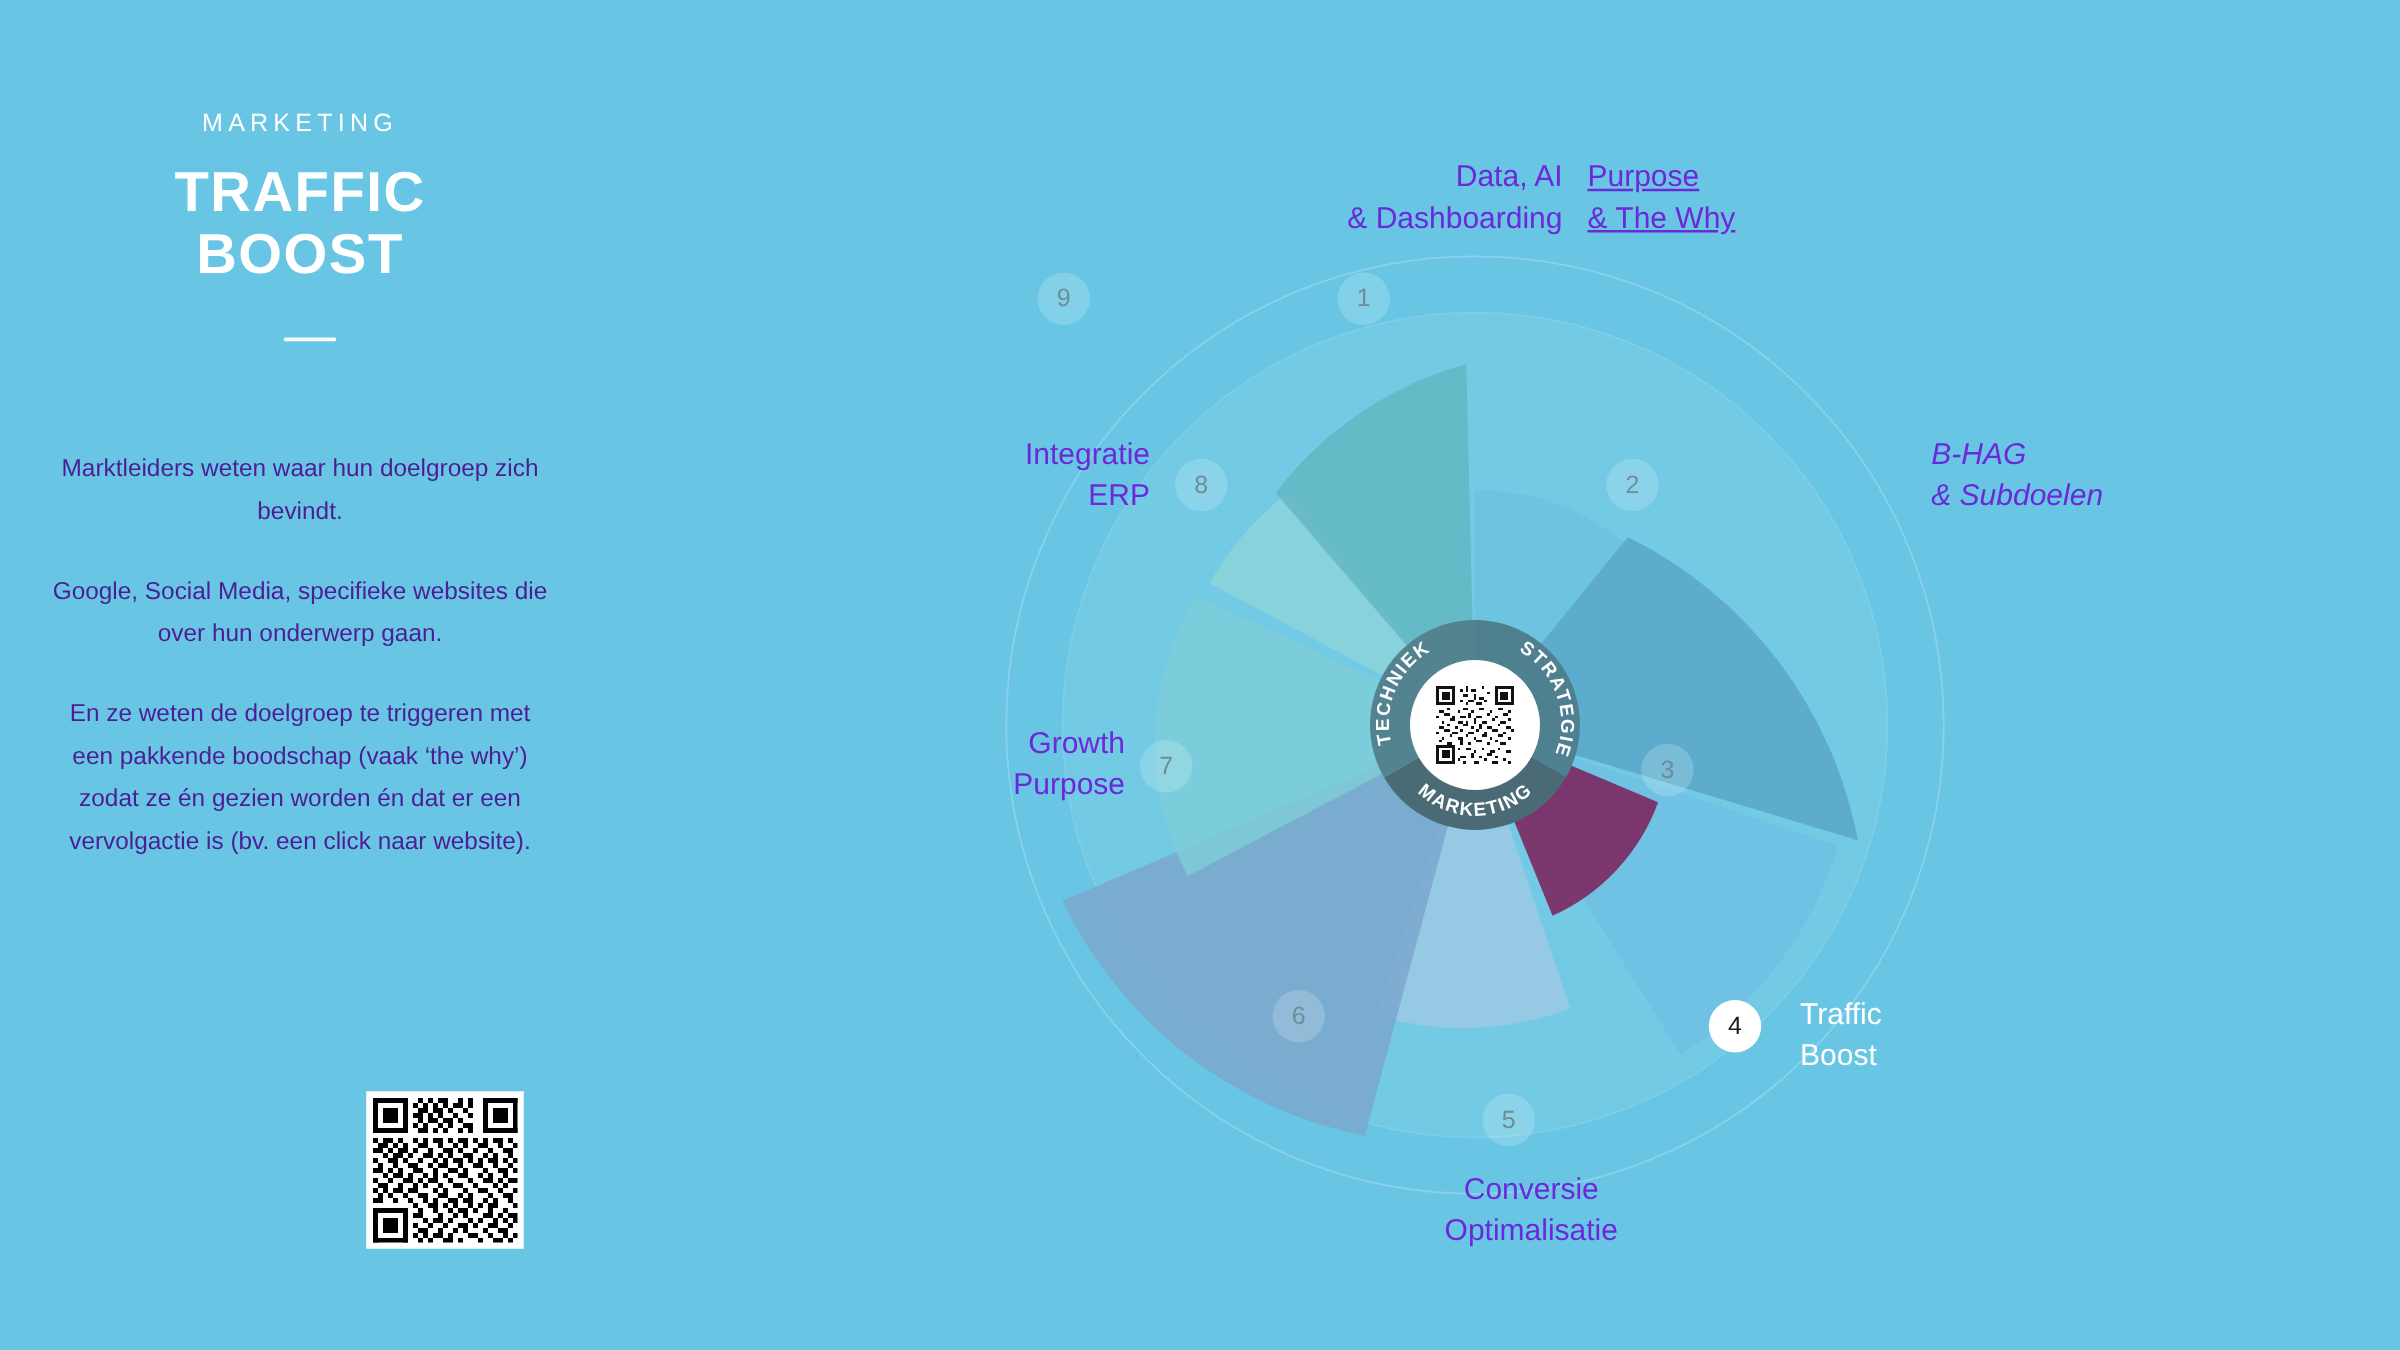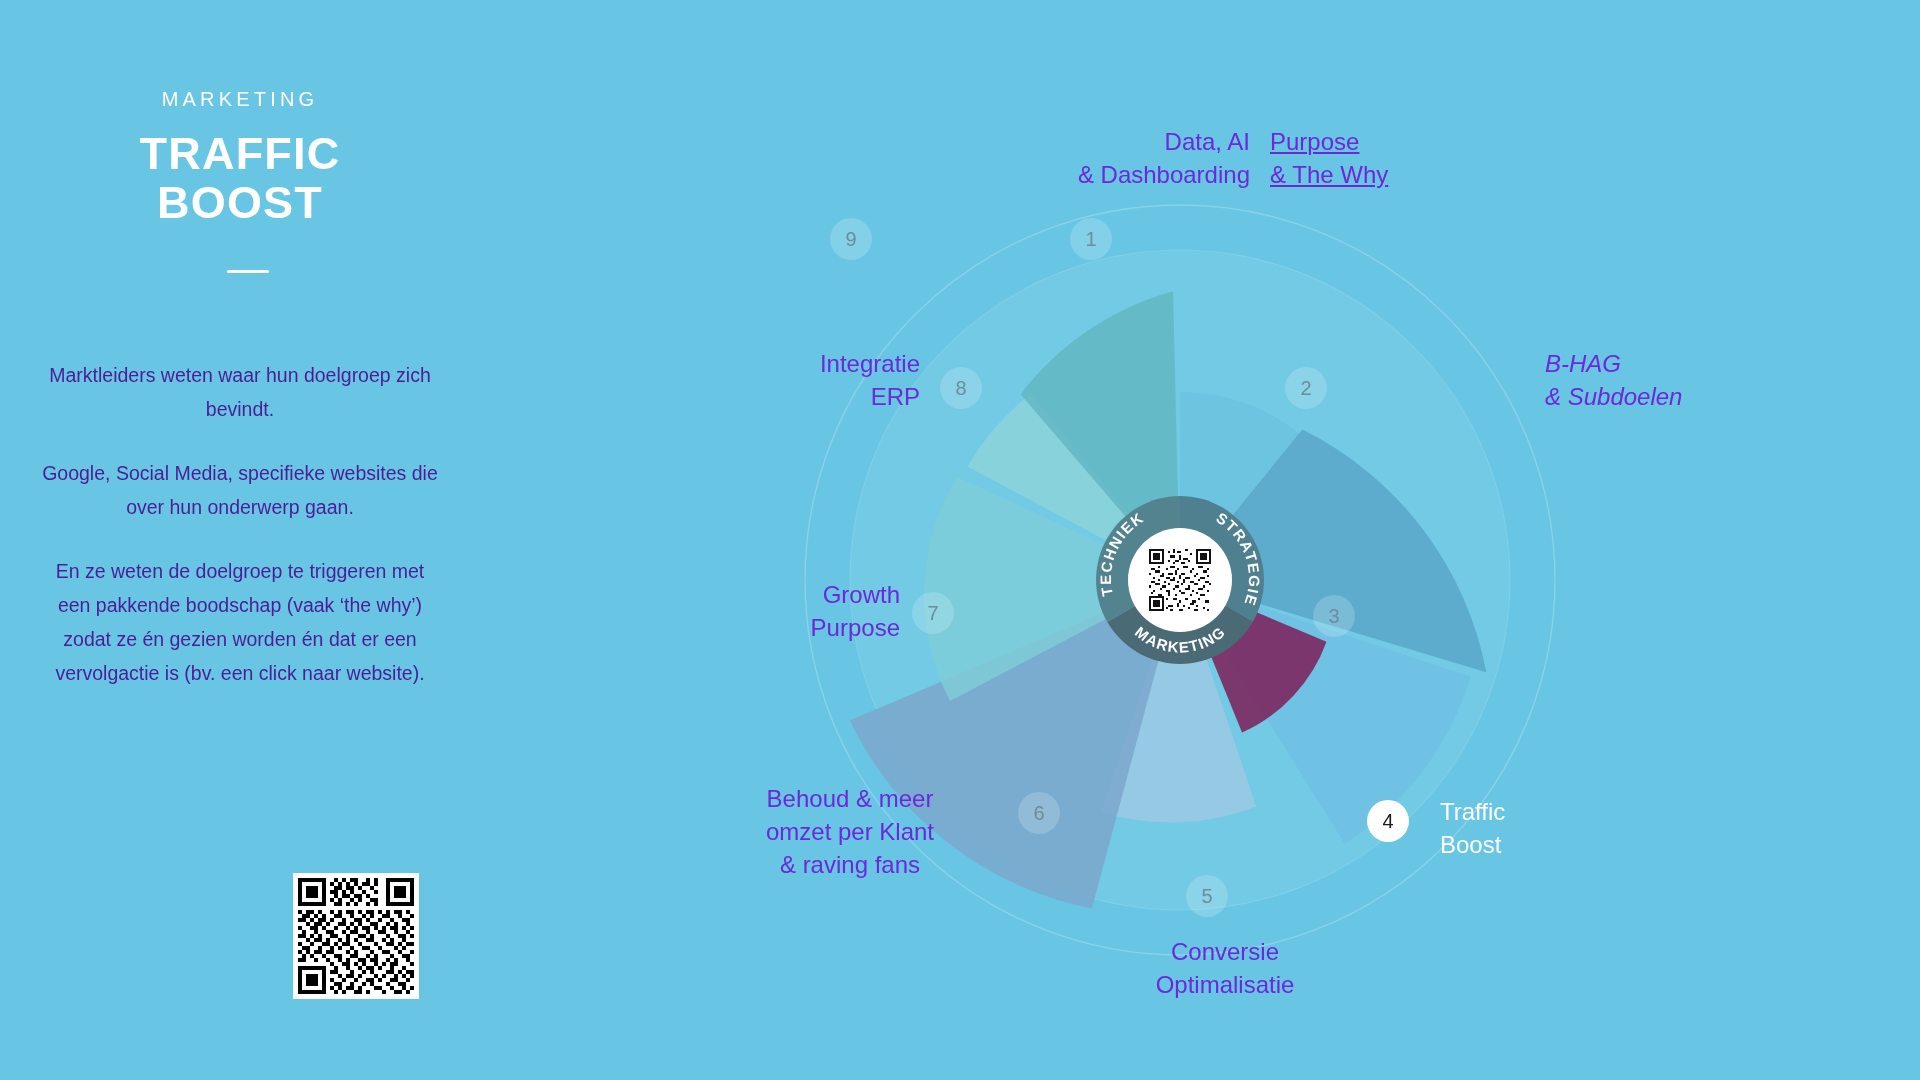--- a/index.html
+++ b/index.html
@@ -513,23 +513,20 @@
     <div class="num-badge" style="left:673px; top:595px;">3</div>
 
     <div class="lbl active" style="left:800px; top:795px; width:200px; text-align:left;">Traffic
 Boost</div>
     <div class="num-badge active" style="left:727px; top:800px;">4</div>
 
     <div class="lbl" style="left:420px; top:935px; width:330px; text-align:center;">Conversie
 Optimalisatie</div>
     <div class="num-badge" style="left:546px; top:875px;">5</div>
 
-    <div class="lbl" style="left:40px; top:782px; width:340px; text-align:center;">Behoud &amp; meer
-omzet per Klant
-&amp; raving fans</div>
     <div class="num-badge" style="left:378px; top:792px;">6</div>
 
     <div class="lbl" style="left:-10px; top:578px; width:270px; text-align:right;">Growth
 Purpose</div>
     <div class="num-badge" style="left:272px; top:592px;">7</div>
 
     <div class="lbl" style="left:20px; top:347px; width:260px; text-align:right;">Integratie
 ERP</div>
     <div class="num-badge" style="left:300px; top:367px;">8</div>
   </div>

